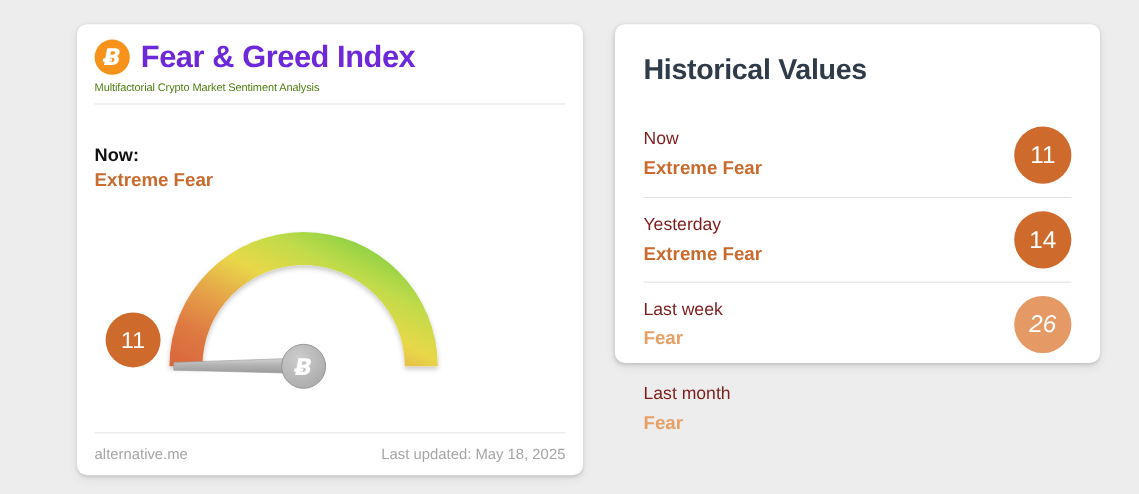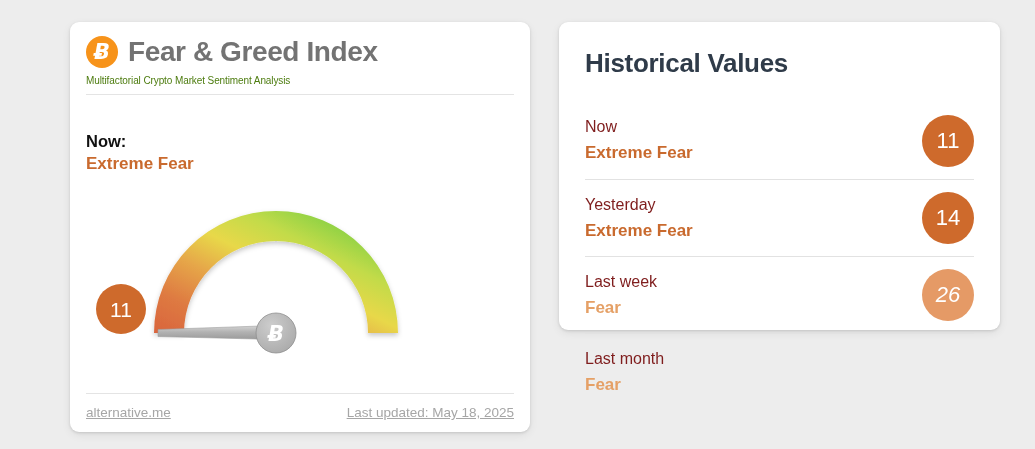--- a/index.html
+++ b/index.html
@@ -29,21 +29,21 @@
     background: #f7931a;
     display: flex; align-items: center; justify-content: center;
     flex: none;
   }
   .btc-logo span {
     color: #ffffff; font-size: 21px; font-weight: bold;
     font-style: italic; line-height: 1;
     font-family: "DejaVu Sans", sans-serif;
   }
   .card-title {
-    font-size: 28px; font-weight: bold; color: #737373;
+    font-size: 28px; font-weight: bold; color: #6d28d9;
     letter-spacing: -0.4px; line-height: 1.05;
   }
   .subtitle {
     margin-top: 7px; font-size: 10px; color: #4d7c0f;
     letter-spacing: -0.1px;
   }
   .hr-line { margin-top: 8px; height: 1px; background: #e4e4e4; }
 
   .now-block { position: absolute; left: 16px; top: 108px; }
   .now-label { font-size: 16.5px; font-weight: bold; color: #111111; line-height: 1.35; }
@@ -60,21 +60,21 @@
     display: flex; align-items: center; justify-content: center;
     color: #ffffff; font-size: 21px; line-height: 1;
   }
 
   
   .gauge-foot {
     position: absolute; left: 16px; right: 16px; bottom: 12px;
   }
   .foot-line { height: 1px; background: #e4e4e4; margin-bottom: 11px; }
   .foot-row { display: flex; justify-content: space-between; align-items: baseline; }
-  .foot-text { font-size: 13.5px; color: #a6a6a6; text-decoration: underline; }
+  .foot-text { font-size: 13.5px; color: #a6a6a6; }
 
   
   .hist-title {
     position: absolute; left: 26px; top: 26px;
     font-size: 26px; font-weight: bold; color: #2f3b49;
     letter-spacing: -0.3px;
   }
   .hist-list { position: absolute; left: 26px; right: 26px; top: 80px; }
   .hist-row { position: relative; padding: 12px 0 11px 0; min-height: 77px; }
   .hist-row + .hist-row { border-top: 1px solid #e2e2e2; }

